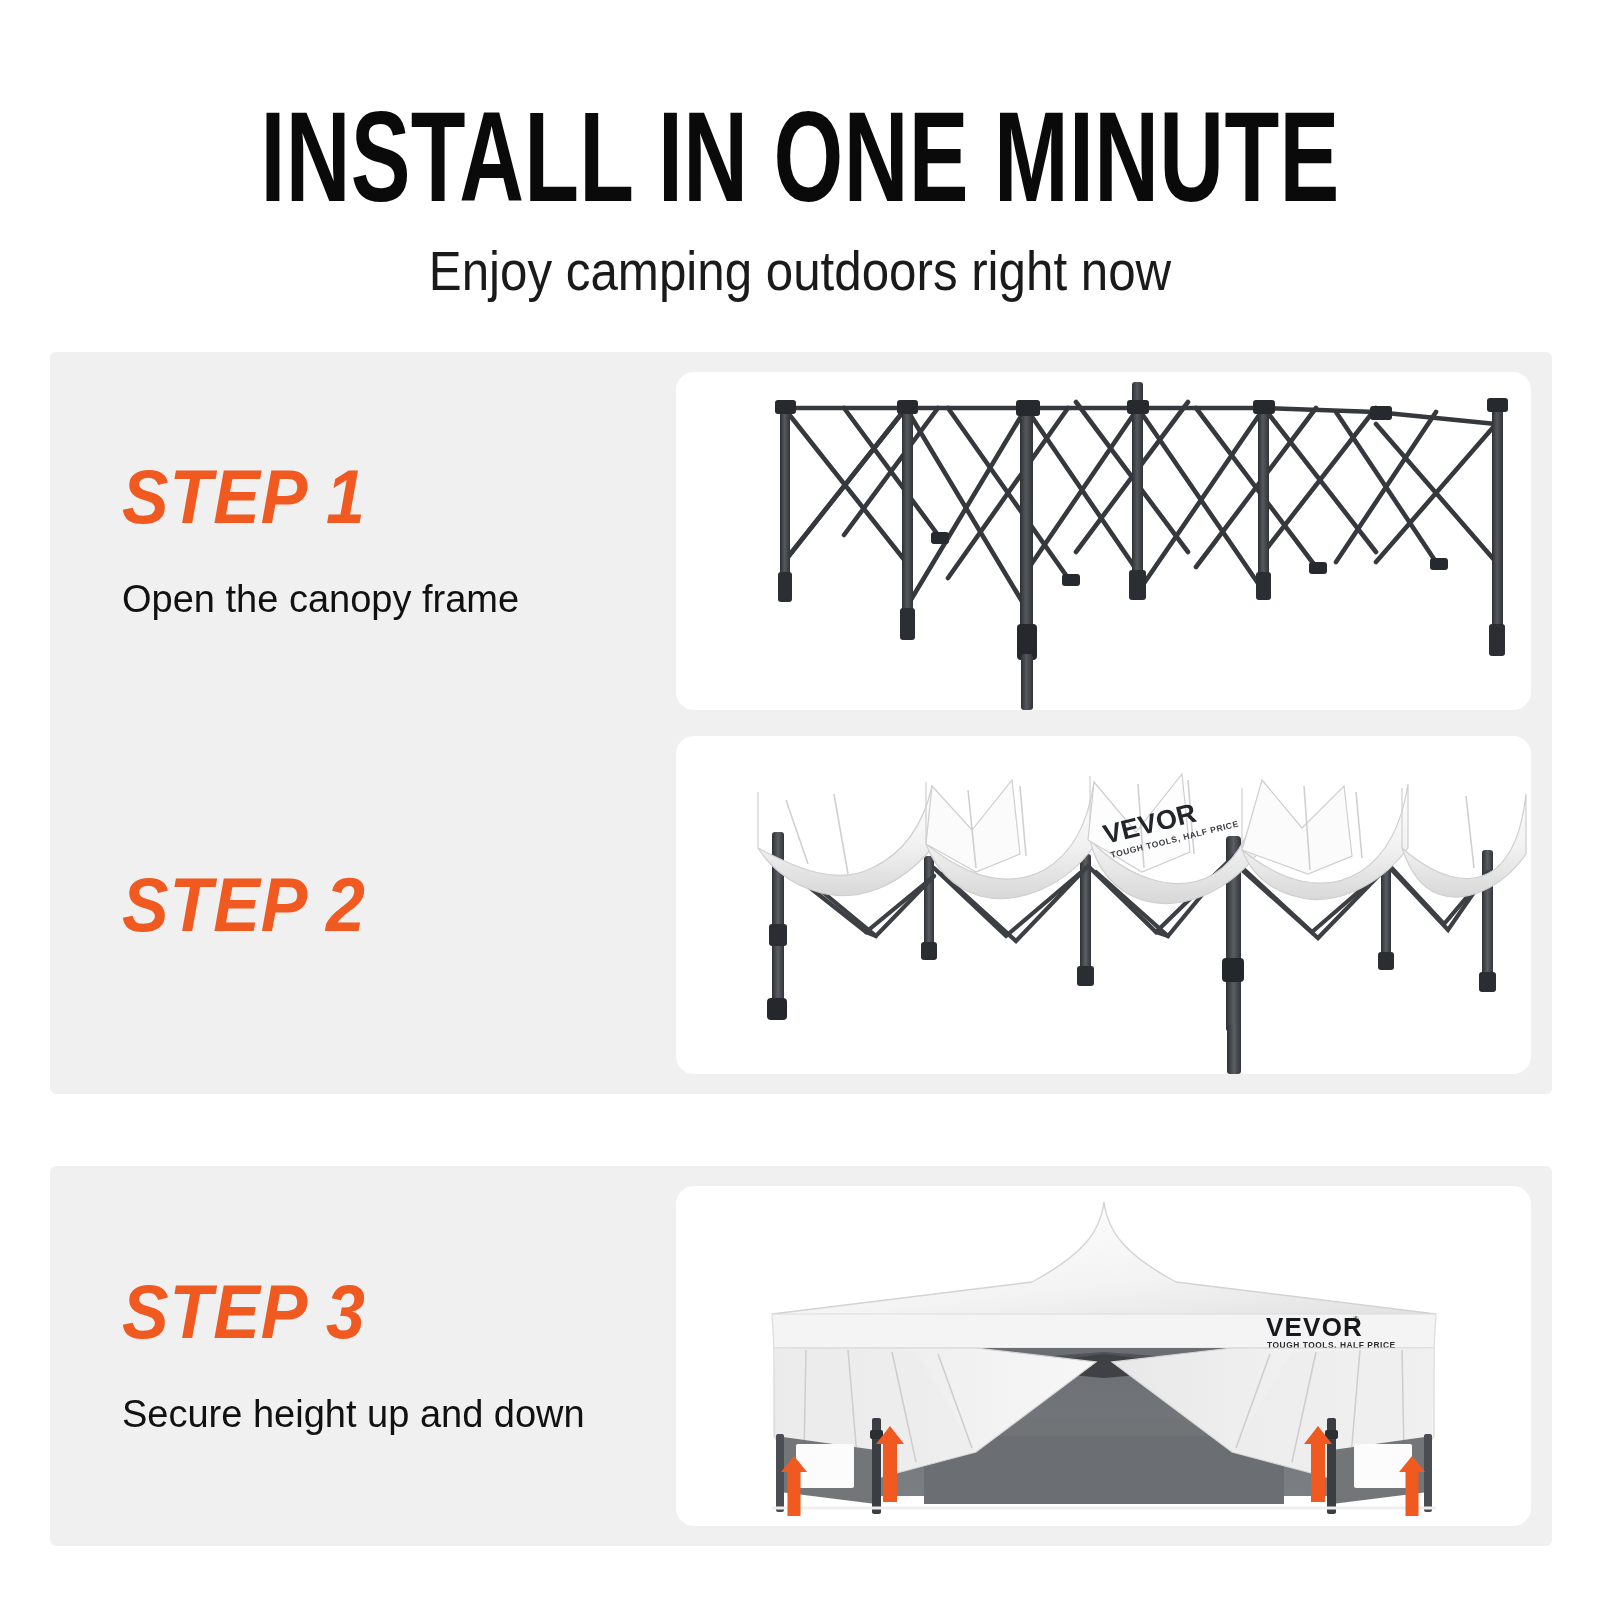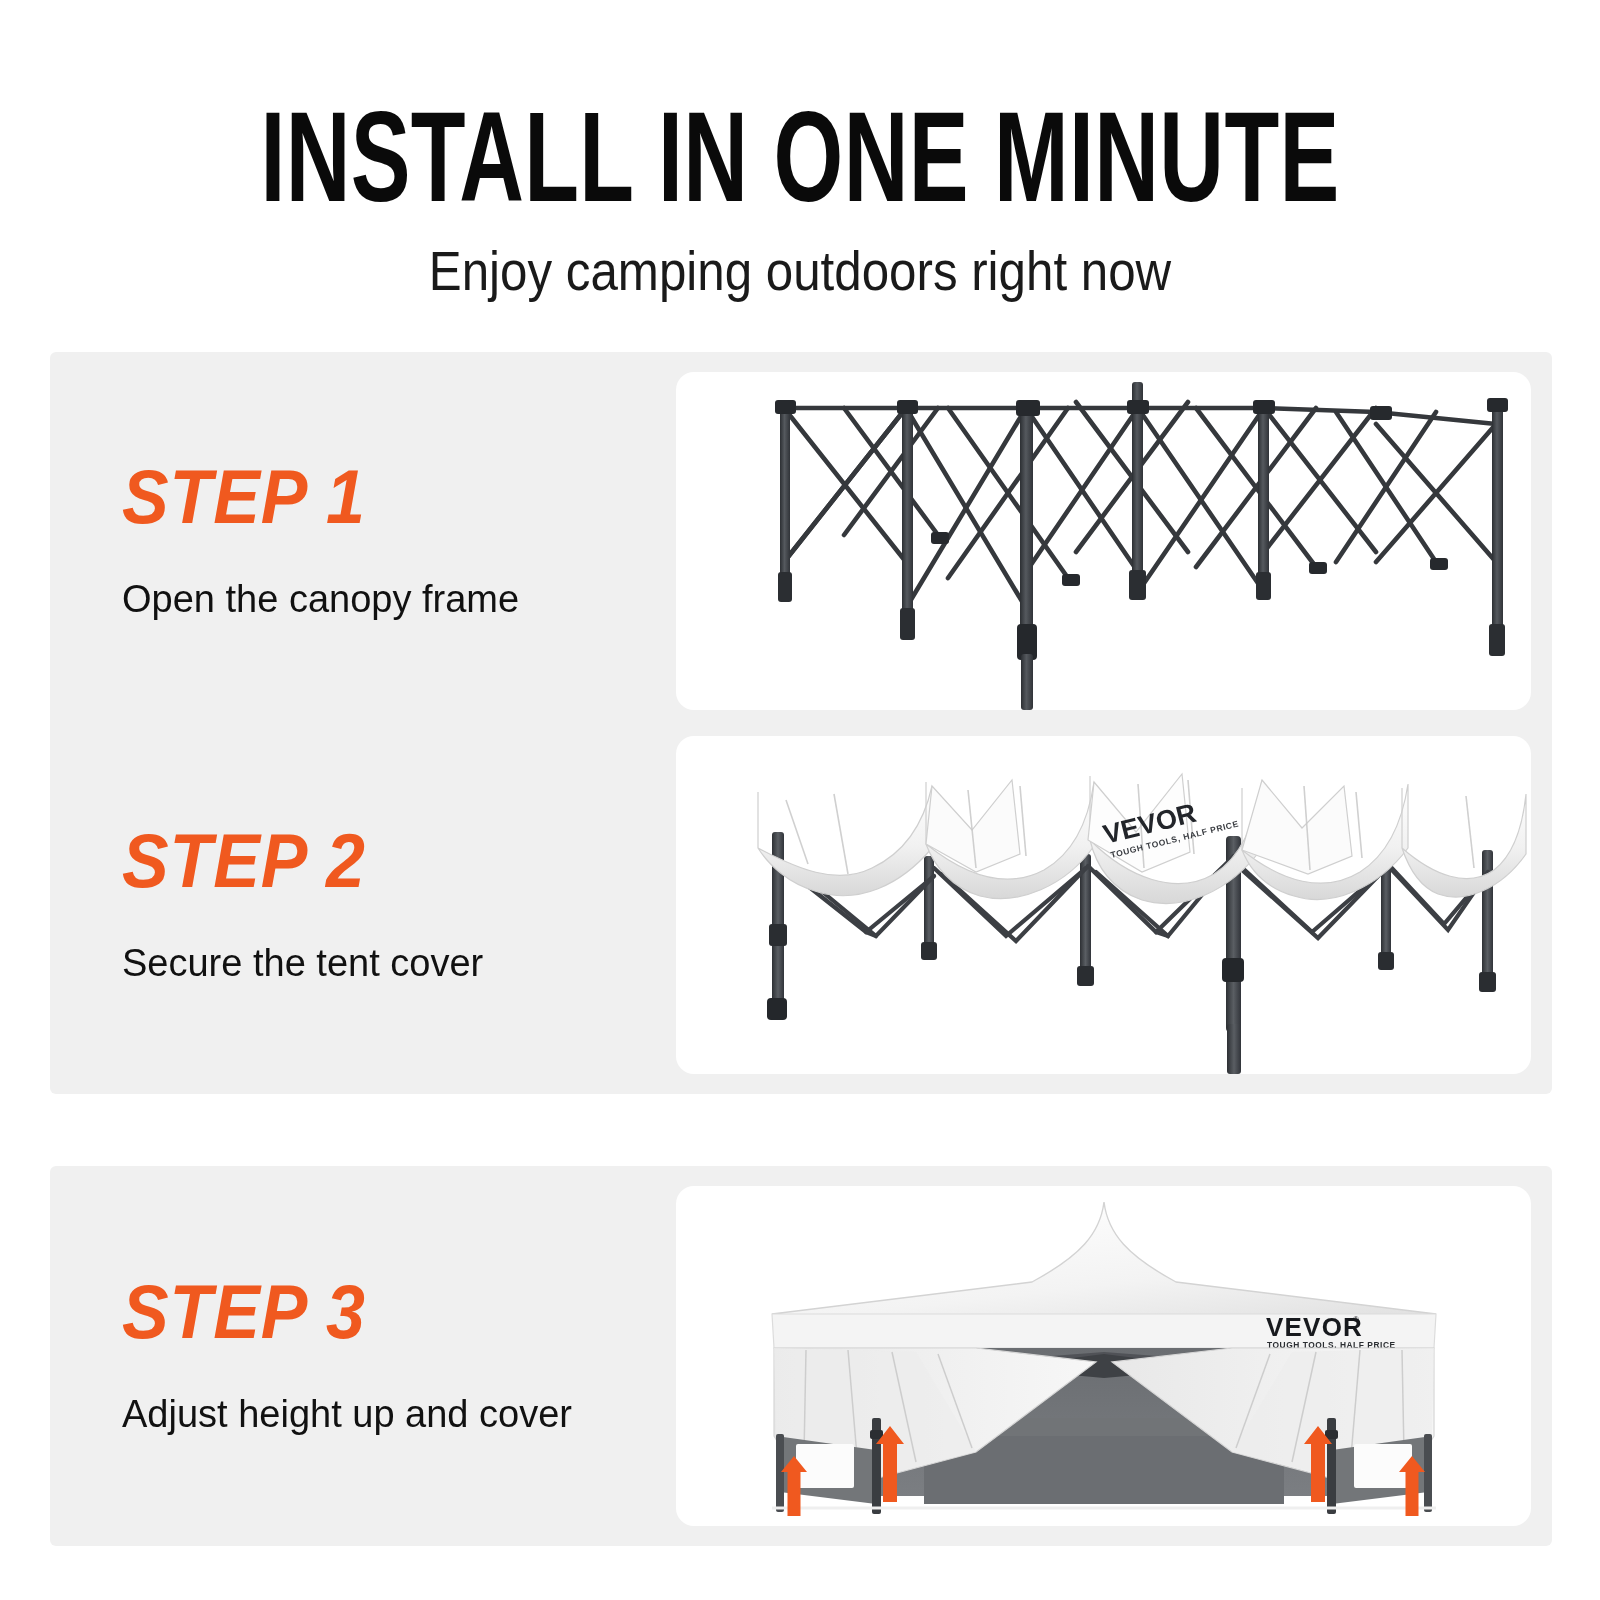--- a/index.html
+++ b/index.html
@@ -207,21 +207,20 @@
           <rect x="633" y="190" width="18" height="12" rx="3"></rect>
           <rect x="754" y="186" width="18" height="12" rx="3"></rect>
         </g>
       </svg>
     </div>
   </div>
 
   <div class="card" id="card-2">
     <div class="card-text">
       <div class="step-label">STEP 2</div>
-      <div class="step-desc">Secure the tent cover</div>
     </div>
 
     <div class="image-panel">
       <svg viewBox="0 0 855 338" preserveAspectRatio="xMidYMid meet">
         <defs>
           <linearGradient id="fabric2" x1="0" y1="0" x2="0" y2="1">
             <stop offset="0" stop-color="#ffffff"></stop>
             <stop offset="0.55" stop-color="#f1f1f1"></stop>
             <stop offset="1" stop-color="#d8d8d8"></stop>
           </linearGradient>
@@ -297,21 +296,21 @@
           <text x="0" y="0" font-family="'Liberation Sans', sans-serif" font-size="27" font-weight="700" fill="#22252a">VEVOR</text>
           <text x="2" y="15" font-family="'Liberation Sans', sans-serif" font-size="8.5" font-weight="700" letter-spacing="0.6" fill="#3a3d42">TOUGH TOOLS, HALF PRICE</text>
         </g>
       </svg>
     </div>
   </div>
 
   <div class="card" id="card-3">
     <div class="card-text">
       <div class="step-label">STEP 3</div>
-      <div class="step-desc">Adjust height up and cover</div>
+      <div class="step-desc">Secure height up and down</div>
     </div>
 
     <div class="image-panel">
       <svg viewBox="0 0 855 340" preserveAspectRatio="xMidYMid meet">
         <defs>
           <linearGradient id="roof3" x1="0.2" y1="0" x2="0.8" y2="1">
             <stop offset="0" stop-color="#ffffff"></stop>
             <stop offset="0.6" stop-color="#f3f3f3"></stop>
             <stop offset="1" stop-color="#e0e0e0"></stop>
           </linearGradient>

